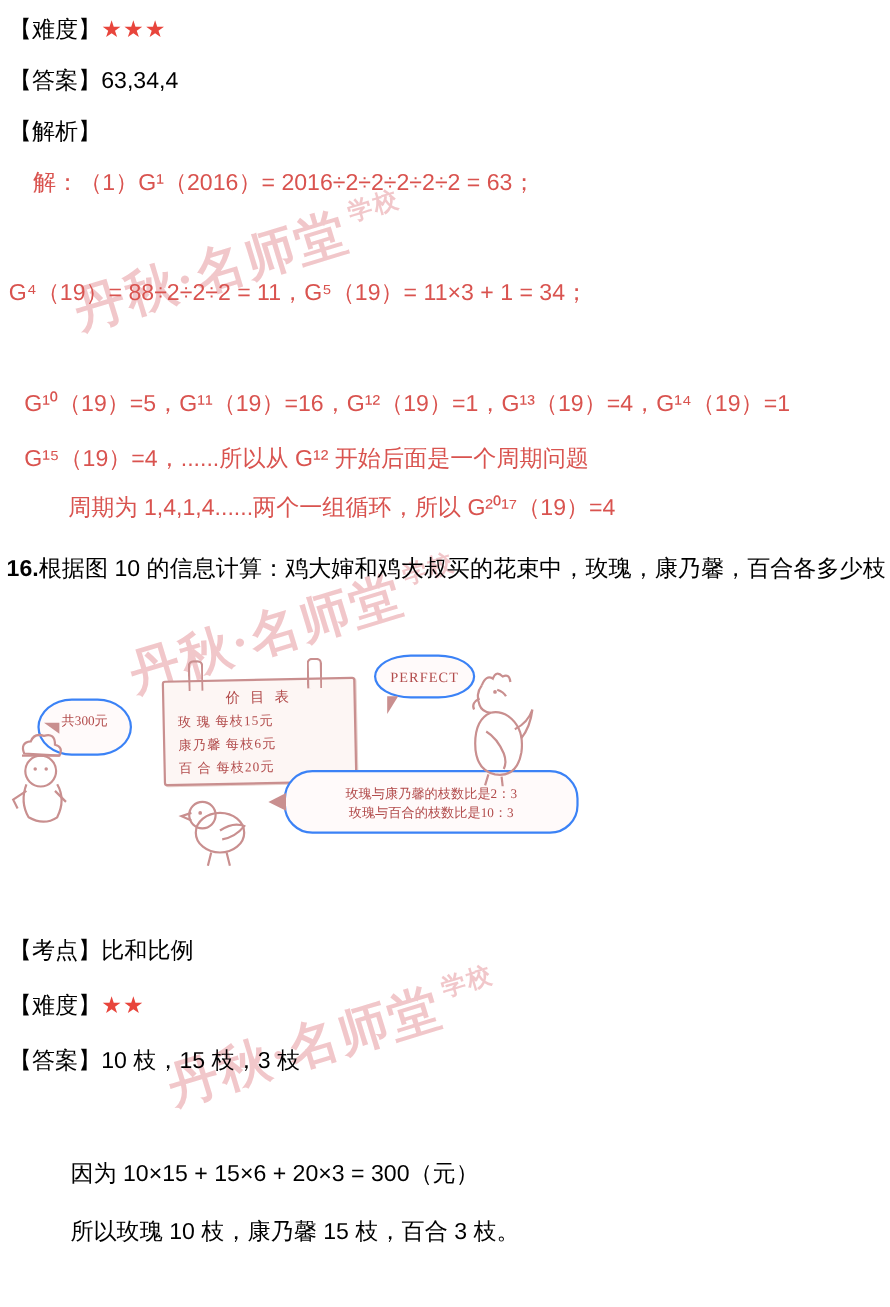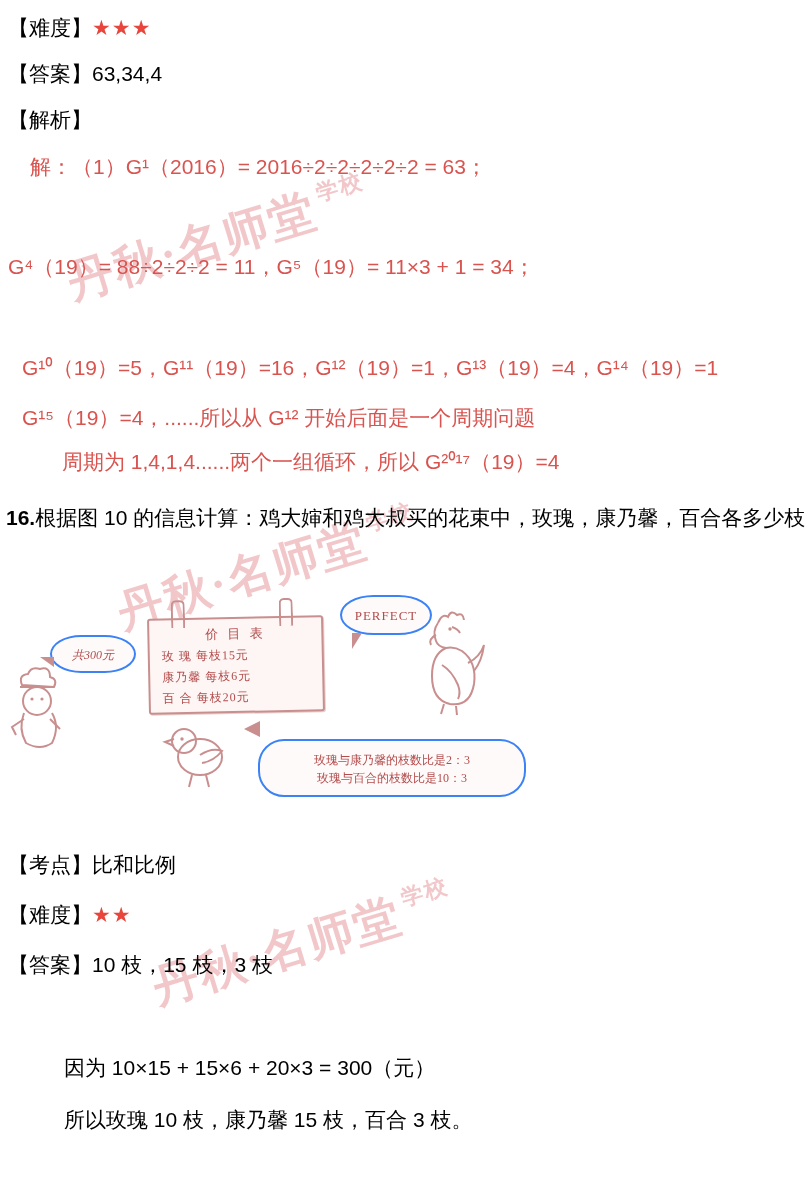--- a/index.html
+++ b/index.html
@@ -112,28 +112,27 @@
     color: #b24b4b;
     font-family: "Liberation Serif", serif;
     text-align: center;
     box-sizing: border-box;
   }
   .bubble-perfect {
     left: 340px; top: 20px; width: 92px; height: 40px;
     font-size: 13px; line-height: 38px; letter-spacing: 1px;
   }
   .bubble-300 {
-    left: 50px; top: 60px; width: 86px; height: 38px;
-    font-size: 12px; line-height: 36px; font-style: italic;
+    left: 34px; top: 60px; width: 86px; height: 52px;
+    font-size: 12px; line-height: 36px;
   }
   .bubble-ratio {
     left: 258px; top: 125px; width: 268px; height: 58px;
     font-size: 12px; line-height: 18px; padding-top: 10px;
     border-radius: 26px;
-    margin-top: 39px;
   }
   .bub-tail {
     position: absolute;
     width: 0; height: 0;
     border-style: solid;
   }
   .tail-perfect {
     left: 352px; top: 58px;
     border-width: 16px 10px 0 0;
     border-color: #c98f8f transparent transparent transparent;

